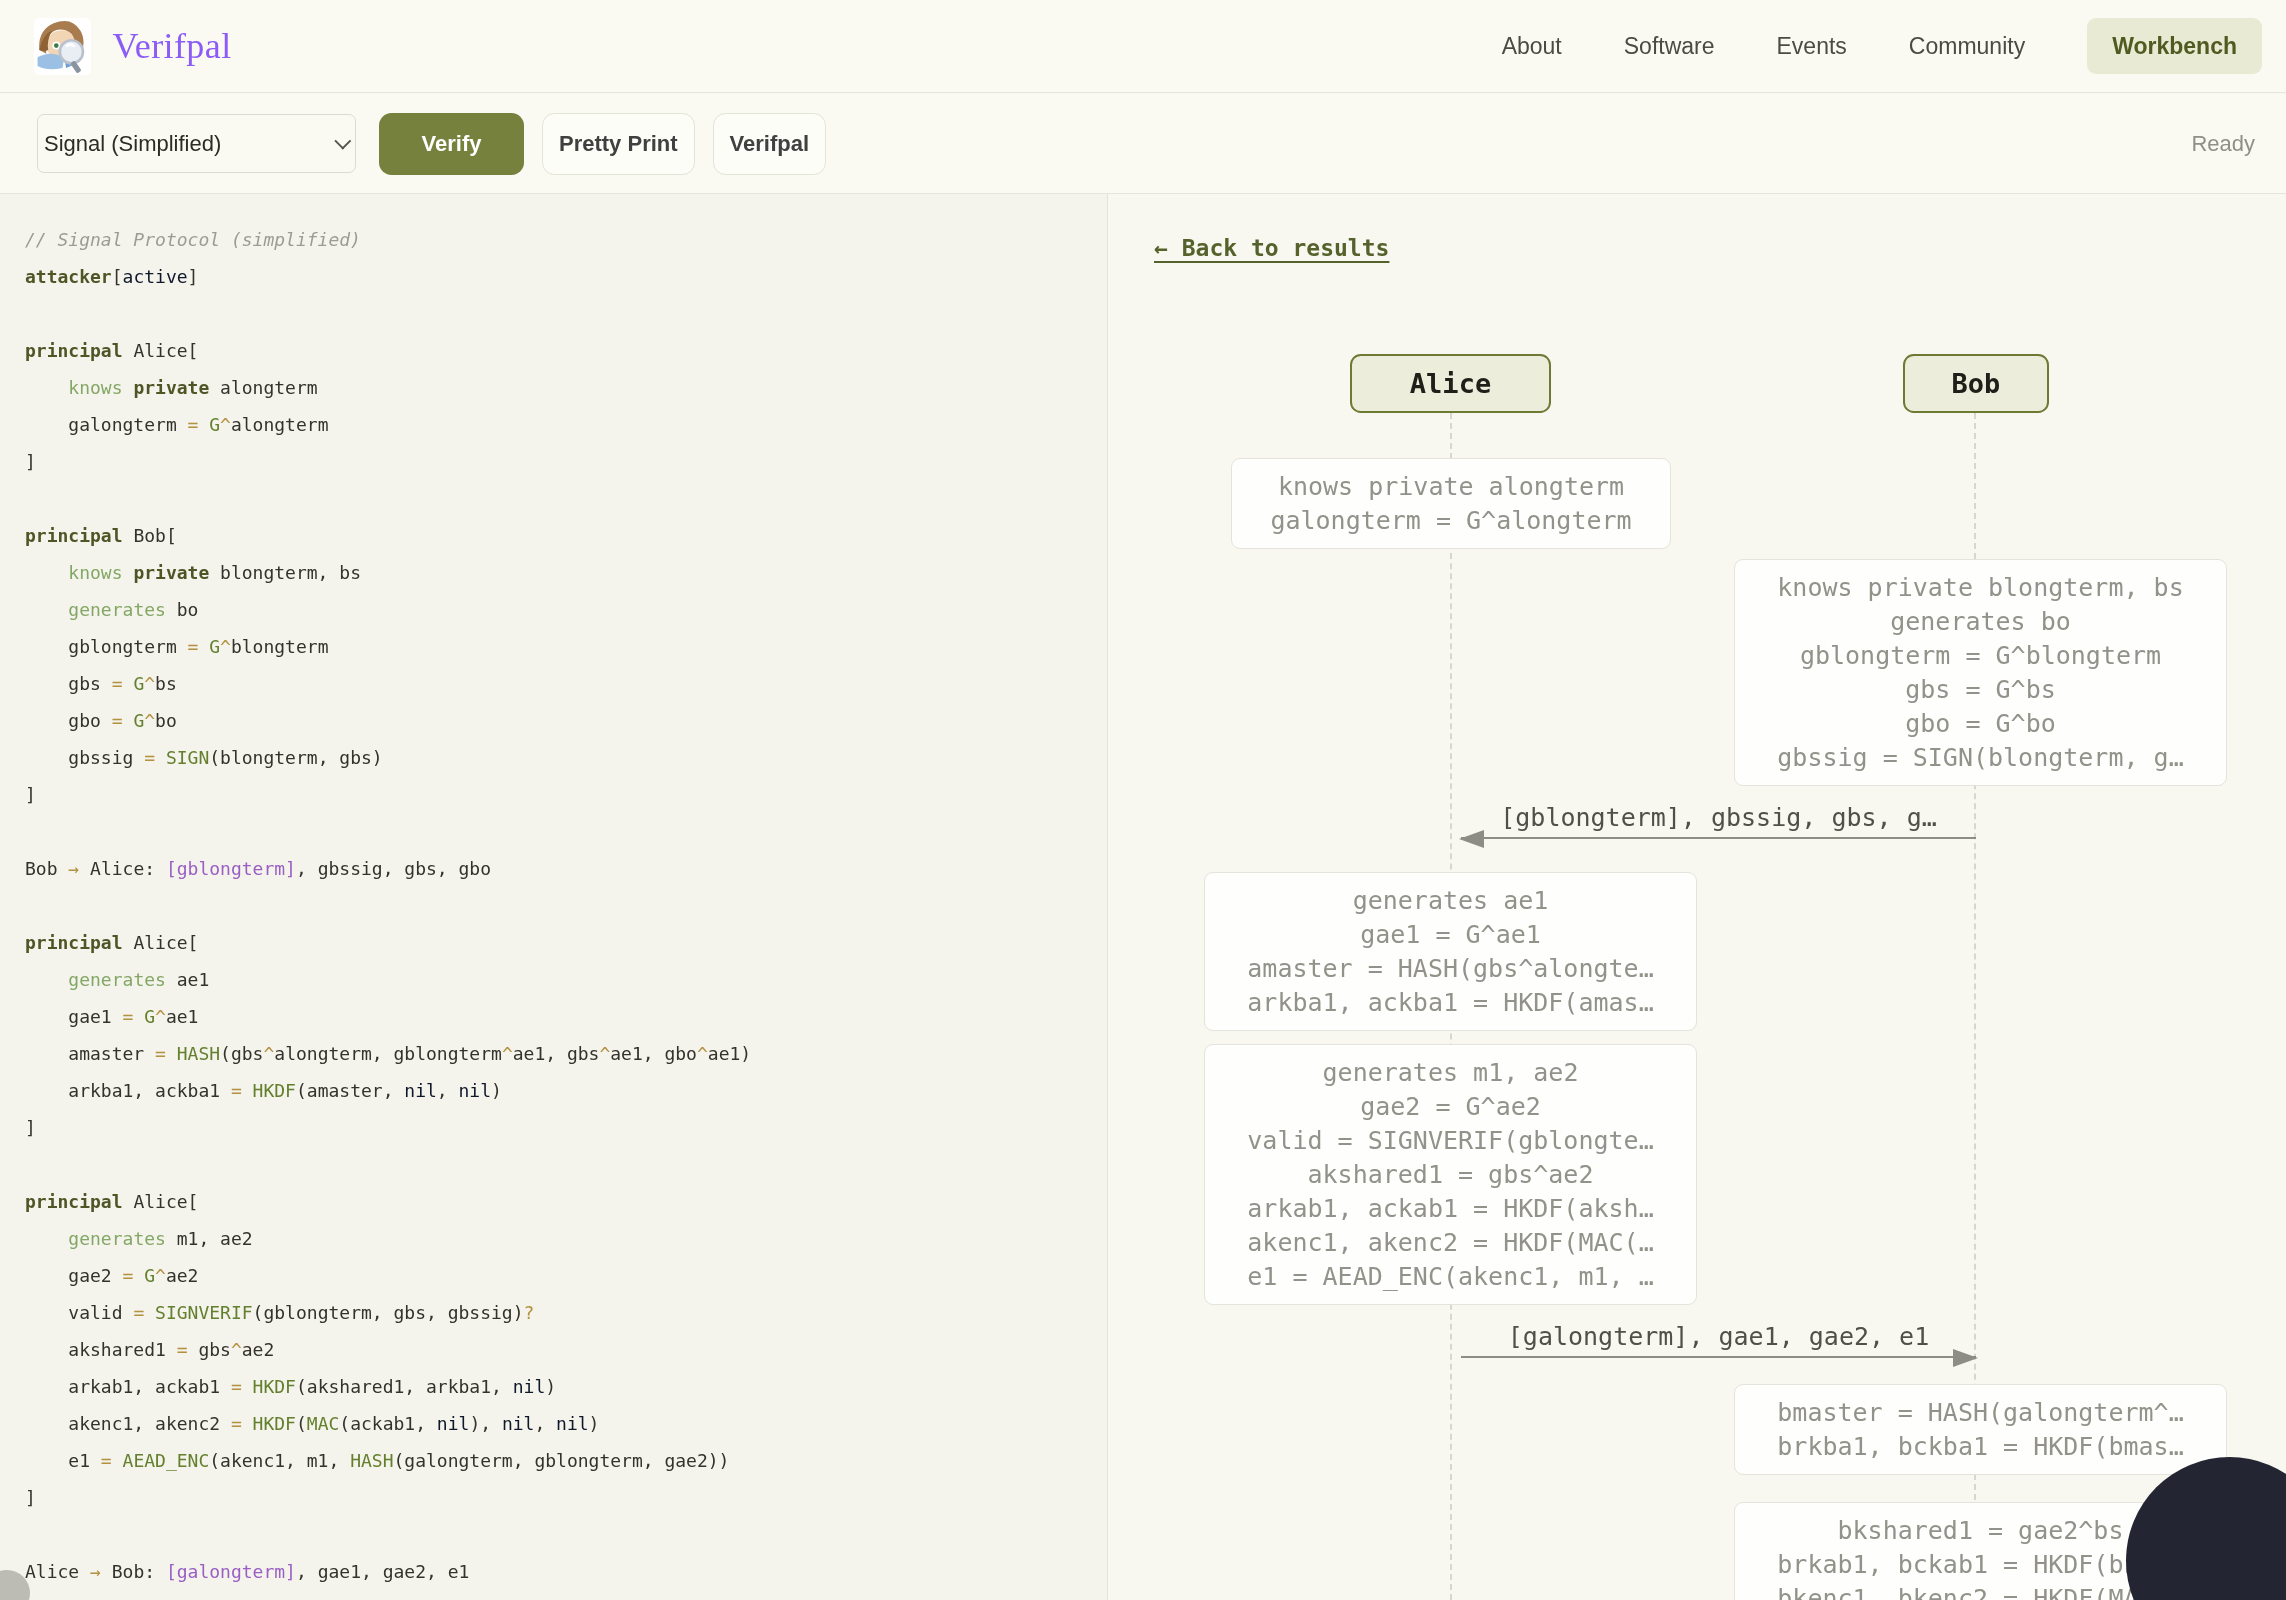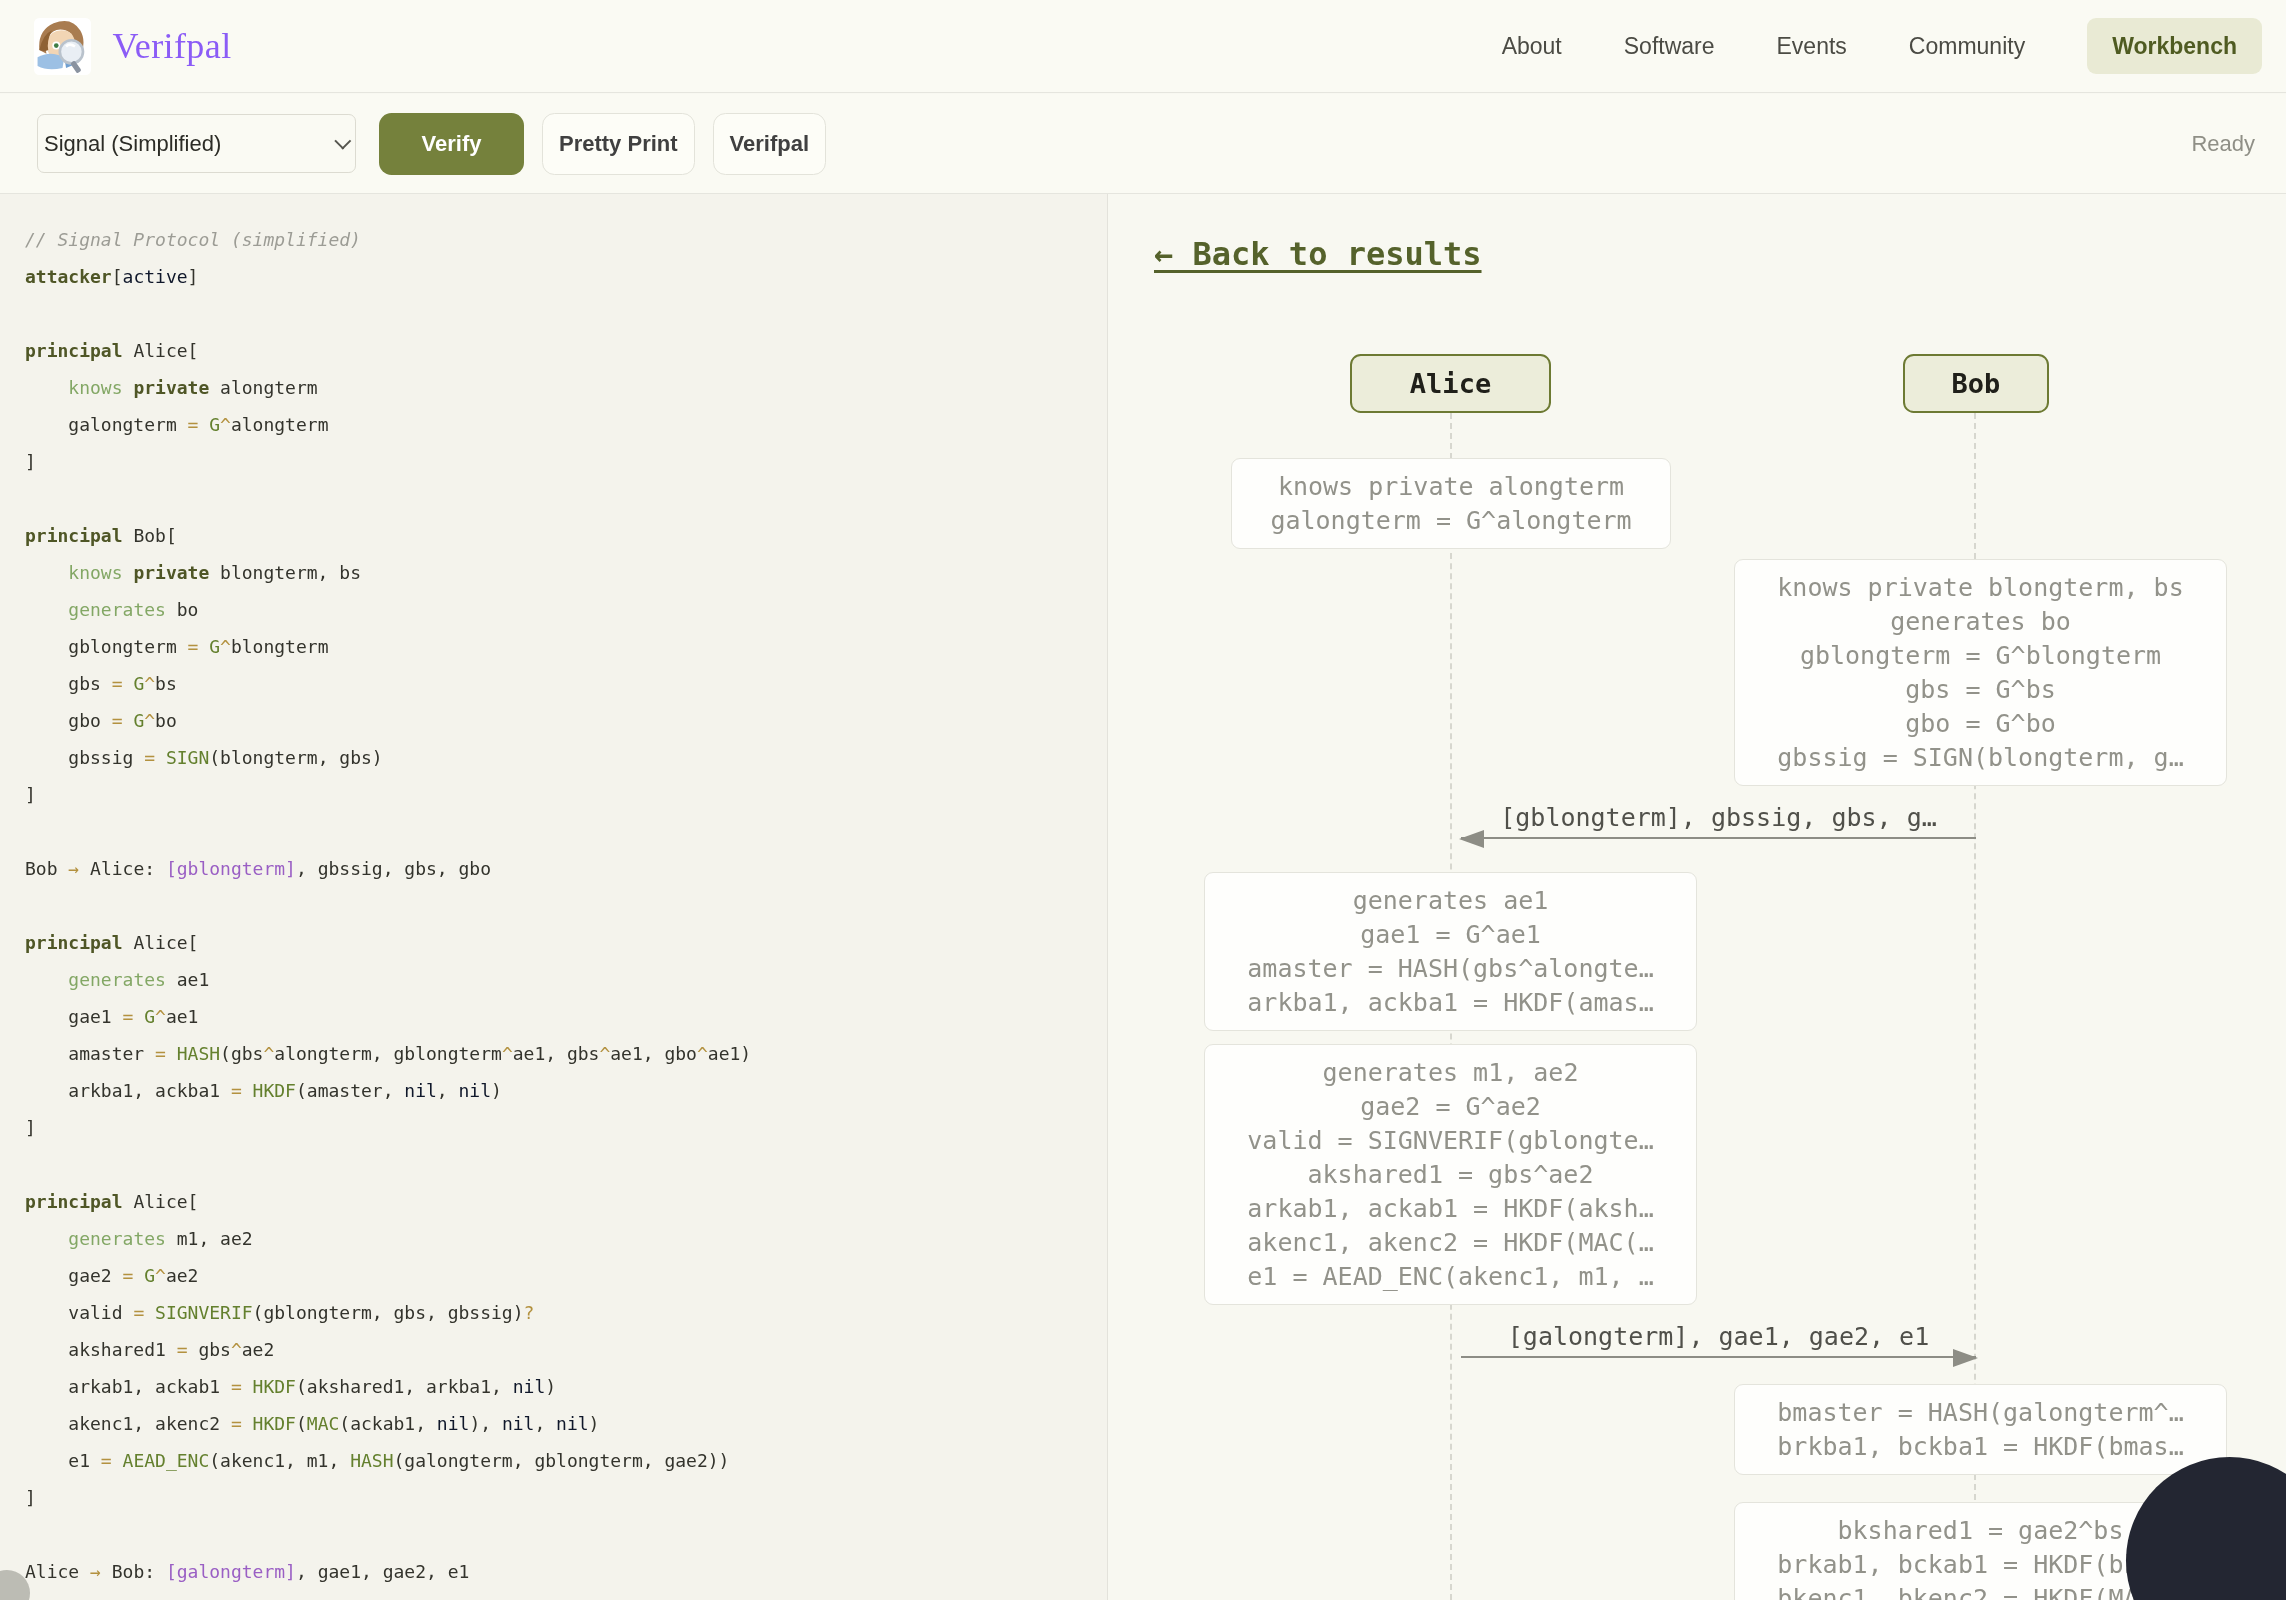--- a/index.html
+++ b/index.html
@@ -71,21 +71,21 @@
   .code .o { color:#b3913f; }
   .code .p { color:#9a5fc4; }
 
   .diagram-panel {
     position:absolute; left:1109px; top:0; right:0; height:100%;
     background:#f8f8f1; overflow:hidden;
     font-family:"DejaVu Sans Mono", monospace;
   }
   .back-link {
     position:absolute; left:45px; top:41px;
-    font-size:32px; font-weight:bold; color:#55622b;
+    font-size:23px; font-weight:bold; color:#55622b;
     text-decoration:underline; text-underline-offset:5.3px; cursor:pointer;
   }
   .lifeline { position:absolute; top:219px; bottom:0; width:0; border-left:2.7px dashed #d7d7cf; }
   .lifeline-alice { left:341px; }
   .lifeline-bob   { left:865px; }
 
   .actor {
     position:absolute; top:160px; height:59px;
     background:#ecedda; border:2.7px solid #6d7a33; border-radius:10.7px;
     display:flex; align-items:center; justify-content:center;

